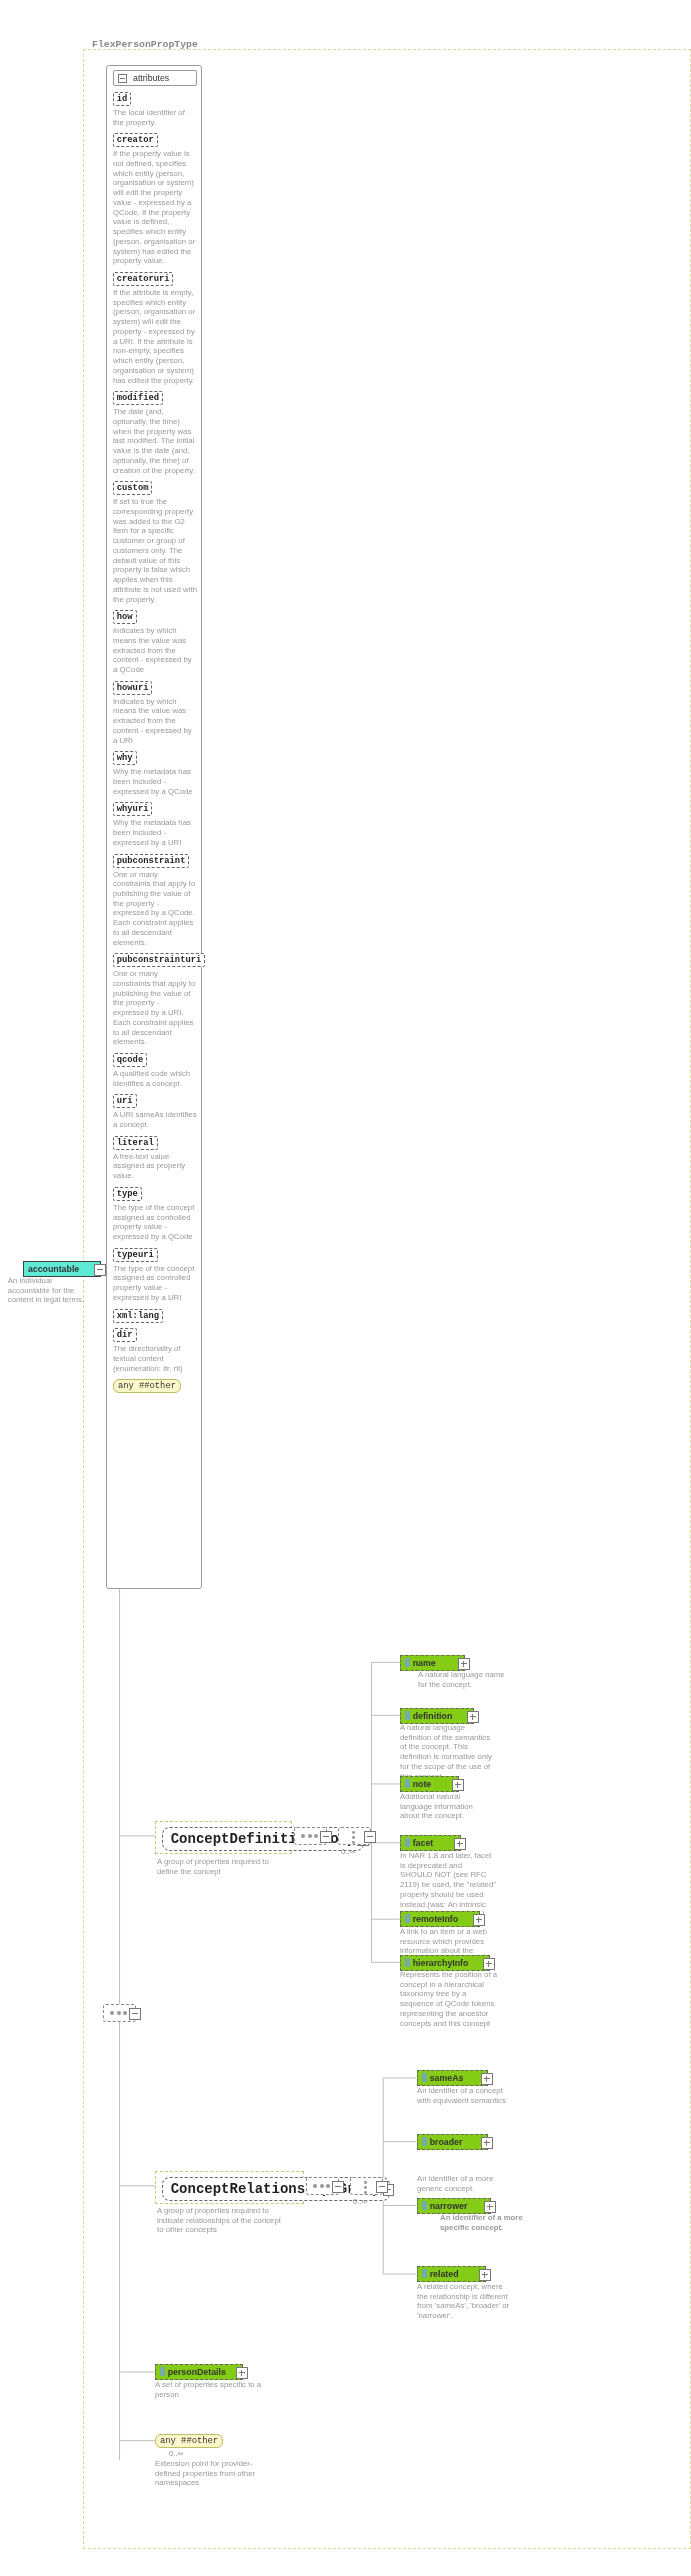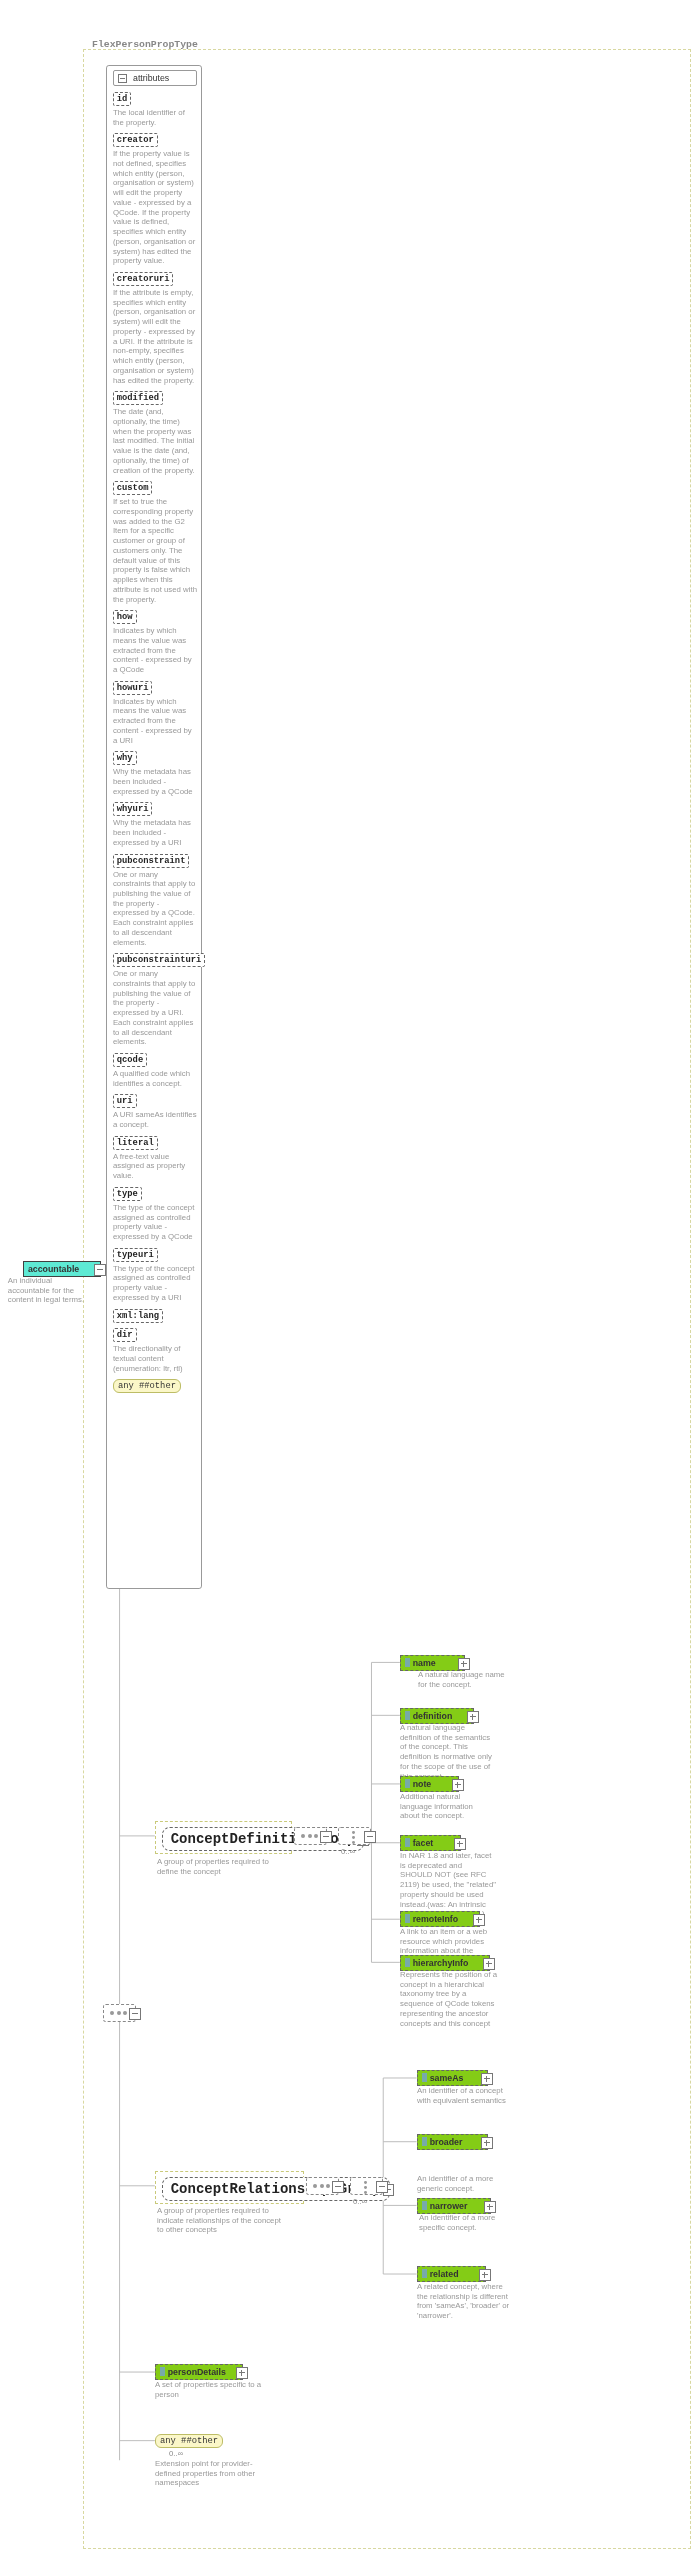--- a/index.html
+++ b/index.html
@@ -336,21 +336,21 @@
   </div>
   <div class="card-label" style="left:353px; top:2197px;">0..∞</div>
 
   <div class="node dashed" style="left:417px; top:2070px; width:71px;"><span class="pre"></span><span class="bold">sameAs</span><span class="exp plus"></span></div>
   <div class="desc" style="left:417px; top:2086px; width:93px;">An identifier of a concept with equivalent semantics</div>
 
   <div class="node dashed" style="left:417px; top:2134px; width:71px;"><span class="pre"></span><span class="bold">broader</span><span class="exp plus"></span></div>
   <div class="desc" style="left:417px; top:2150px; width:93px;margin-top:24px;">An identifier of a more generic concept.</div>
 
   <div class="node dashed" style="left:417px; top:2198px; width:74px;"><span class="pre"></span><span class="bold">narrower</span><span class="exp plus"></span></div>
-  <div class="desc" style="left:419px; top:2213px; width:93px;">An identifier of a more specific concept.</div>
+  <div class="desc" style="left:440px; top:2213px; width:93px;font-weight:bold;">An identifier of a more specific concept.</div>
 
   <div class="node dashed" style="left:417px; top:2266px; width:69px;"><span class="pre"></span><span class="bold">related</span><span class="exp plus"></span></div>
   <div class="desc" style="left:417px; top:2282px; width:98px;">A related concept, where the relationship is different from 'sameAs', 'broader' or 'narrower'.</div>
 
   <div class="node dashed" style="left:155px; top:2364px; width:88px;"><span class="pre"></span><span class="bold">personDetails</span><span class="exp plus"></span></div>
   <div class="desc" style="left:155px; top:2380px; width:108px;">A set of properties specific to a person</div>
 
   <div style="position:absolute; left:155px; top:2434px;">
     <span class="any-box">any ##other</span>
   </div>

